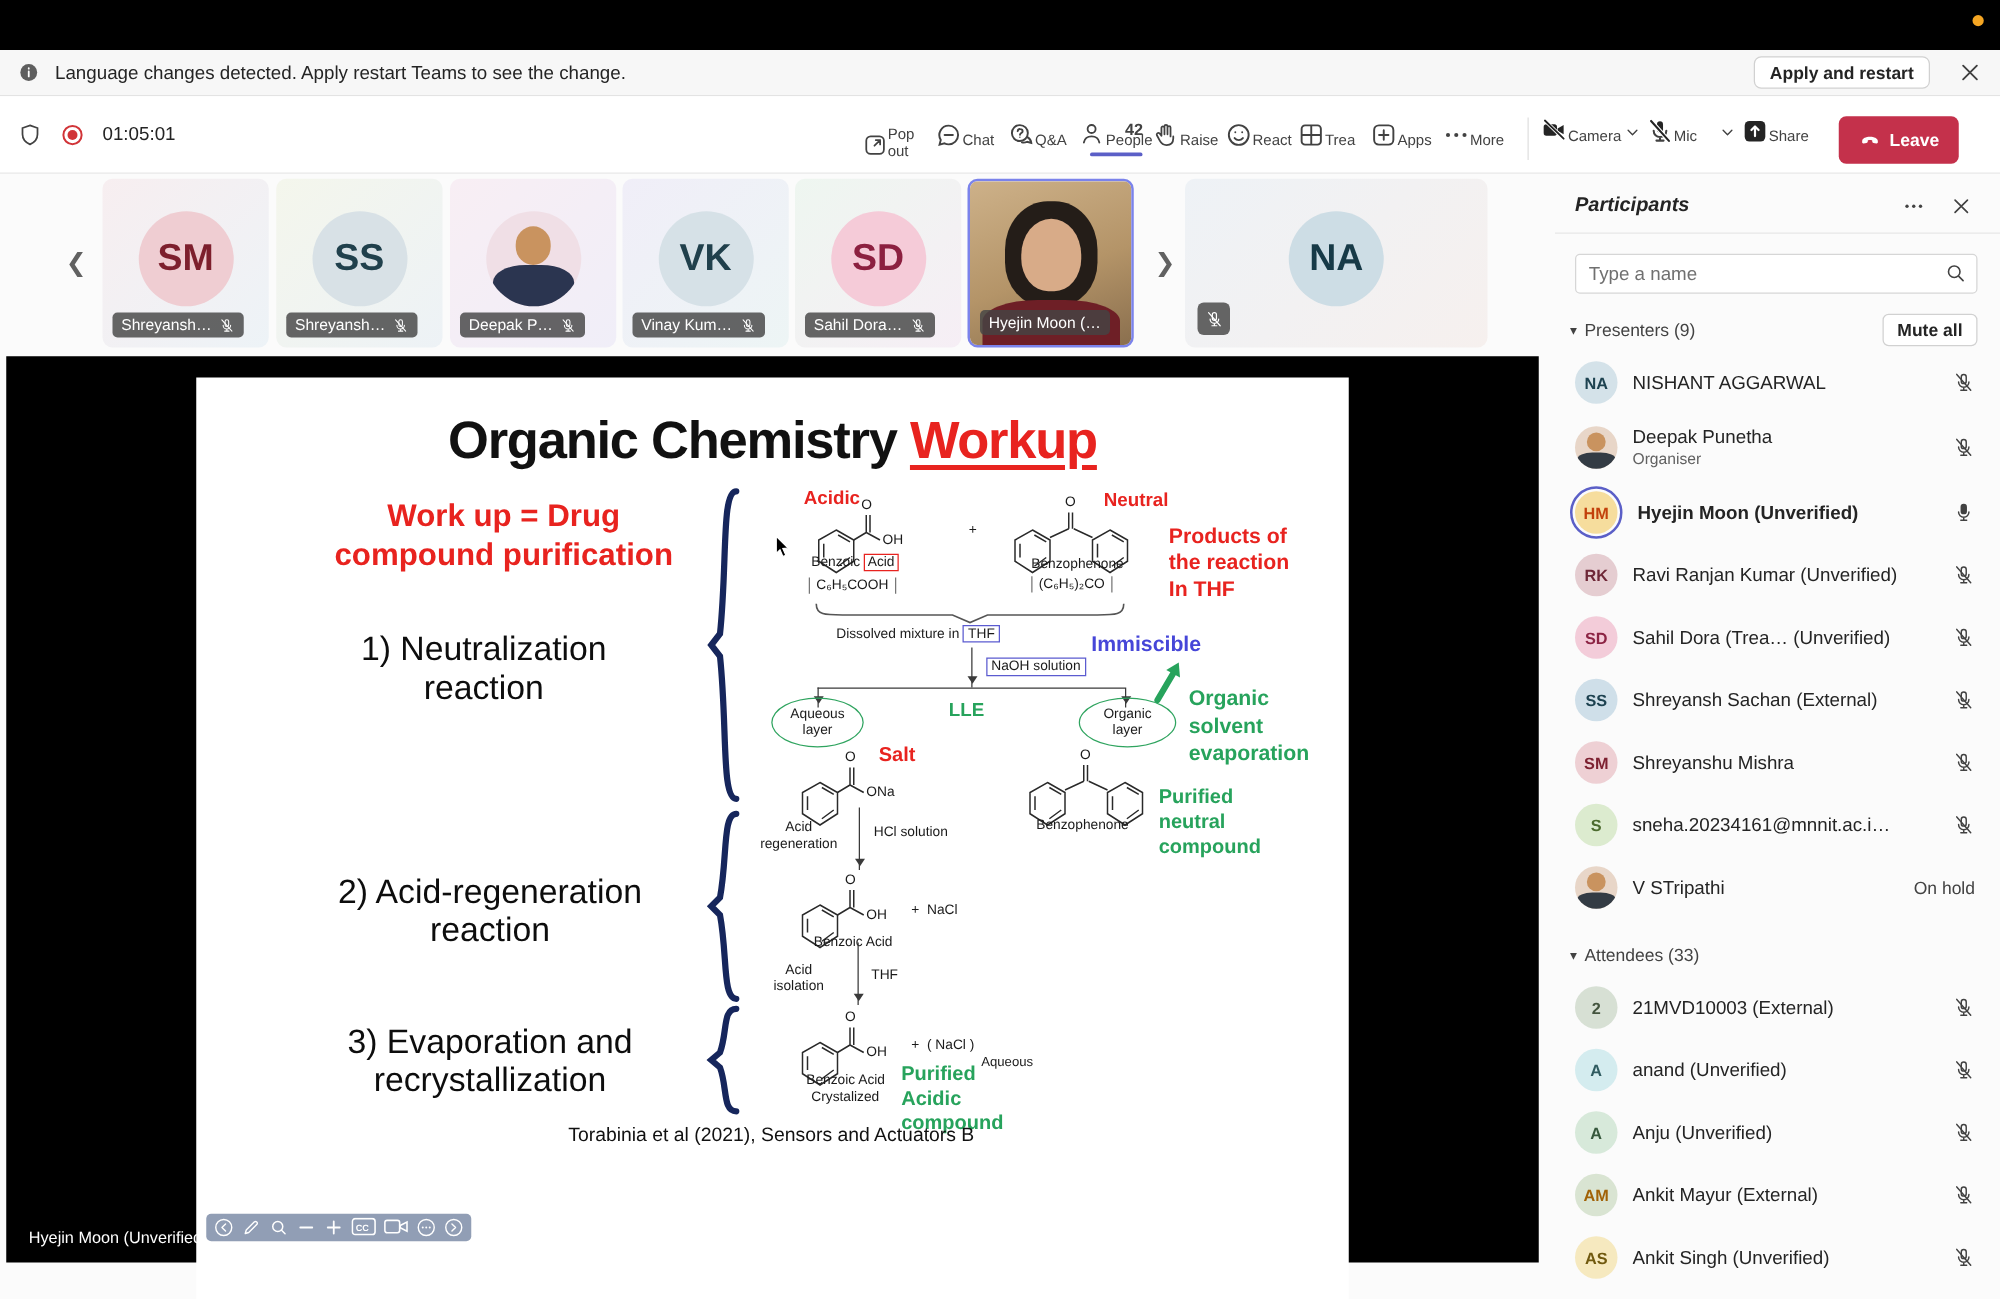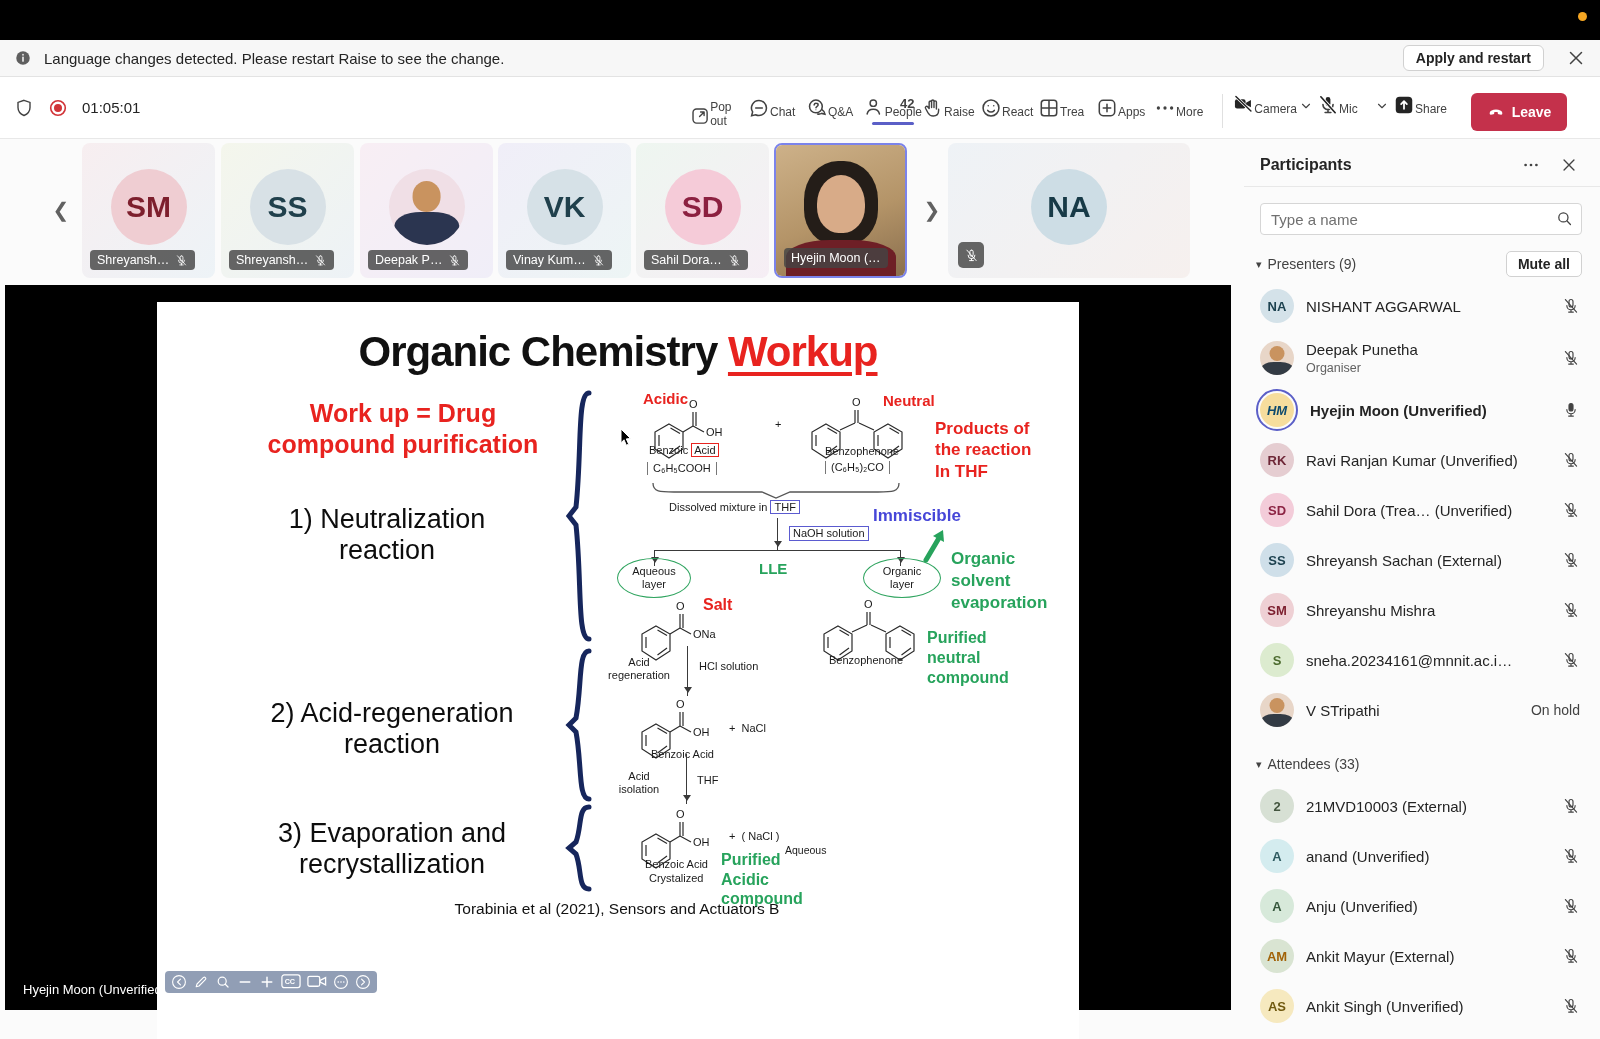--- a/index.html
+++ b/index.html
@@ -104,21 +104,21 @@
     font-family:"Liberation Serif",serif; color:#fff; }
   .uta-logo .star { position:absolute; left:6px; top:12px; color:#f2a33c; font-size:17px; }
   .presenter-label { position:absolute; left:18px; top:697px; color:#fff; font-size:13px; }
   .ctrl-bar { position:absolute; left:160px; top:686px; display:flex; gap:6px; align-items:center;
     background:rgba(10,40,90,.45); border-radius:4px; padding:3px 6px; }
   .ctrl-bar .ic { width:16px; height:16px; color:#fff; cursor:pointer; }
   .cursor-ic { width:14px; height:20px; color:#000; }
 
   
   .panel { left:1244px; top:142px; width:356px; height:897px; }
-  .panel-head { display:flex; align-items:flex-start; padding:14px 22px 12px 16px; }
+  .panel-head { display:flex; align-items:flex-start; padding:14px 22px 12px 16px;font-style:italic; }
   .panel-title { font-size:16px; font-weight:700; flex:1; }
   .panel-head .ic { width:18px; height:18px; color:#424242; margin-left:20px; cursor:pointer; }
   .panel-sep { height:1px; background:#e8e8e8; margin:0 0 0 0; }
   .search-row { margin:16px 18px 0 16px; position:relative; }
   .search-input { width:100%; height:32px; border:1px solid #d6d6d6; border-radius:4px;
     background:#fff; font-size:15px; color:#424242; padding:0 34px 0 10px;
     font-family:"Liberation Sans",sans-serif; }
   .search-input::placeholder { color:#707070; }
   .search-ic { position:absolute; right:9px; top:7px; width:17px; height:17px; color:#424242; }
   .sec-head { display:flex; align-items:center; margin:14px 18px 2px 12px; height:30px; }
@@ -148,21 +148,21 @@
 
 <div class="abs os-bar">
   <div class="abs os-dot"></div>
 </div>
 
 <div class="abs banner">
   <span class="info-ic"><svg viewBox="0 0 20 20" fill="none" stroke="currentColor" stroke-width="1.4">
         <circle cx="10" cy="10" r="7.5" fill="#5f5f5f" stroke="none"></circle>
         <path d="M10 9v4.5M10 6.2v.4" stroke="#fff" stroke-width="1.6" stroke-linecap="round"></path>
       </svg></span>
-  <span class="banner-text">Language changes detected. Please restart Raise to see the change.</span>
+  <span class="banner-text">Language changes detected. Apply restart Teams to see the change.</span>
   <span class="banner-spacer"></span>
   <button class="apply-btn">Apply and restart</button>
   <span class="banner-close"><svg viewBox="0 0 20 20" fill="none" stroke="currentColor" stroke-width="1.5" stroke-linecap="round">
         <path d="M4.5 4.5l11 11M15.5 4.5l-11 11"></path>
       </svg></span>
 </div>
 
 <div class="abs toolbar">
   <div class="tb-left">
     <span class="ic"><svg viewBox="0 0 20 20" fill="none" stroke="currentColor" stroke-width="1.4">
@@ -678,21 +678,21 @@
       <span class="p-sub">Organiser</span>
     </span>
     <span class="p-mic"><svg viewBox="0 0 20 20" fill="none" stroke="currentColor" stroke-width="1.3" stroke-linecap="round">
           <rect x="7.8" y="2.8" width="4.4" height="8.2" rx="2.2"></rect>
           <path d="M5.4 9.6a4.6 4.6 0 0 0 9.2 0M10 14.4v2.4M7.4 16.8h5.2"></path>
           <path d="M3.8 2.8l12.4 14"></path>
         </svg></span>
   </div>
   <div class="p-row">
     <span class="p-av-ring">
-      <span class="p-av" style="background: rgb(246, 221, 157); color: #0c4a6e; font-style: italic;">
+      <span class="p-av" style="background: rgb(246, 221, 157); color: #c2410c;">
           <span>HM</span>
         </span>
     </span>
     <span class="p-name bold">Hyejin Moon (Unverified)</span>
     <span class="p-mic"><svg viewBox="0 0 20 20" fill="none" stroke="currentColor" stroke-width="1.3" stroke-linecap="round">
           <rect x="7.8" y="2.8" width="4.4" height="8.2" rx="2.2" fill="currentColor"></rect>
           <path d="M5.4 9.6a4.6 4.6 0 0 0 9.2 0M10 14.4v2.4M7.4 16.8h5.2"></path>
         </svg></span>
   </div>
   <div class="p-row">

